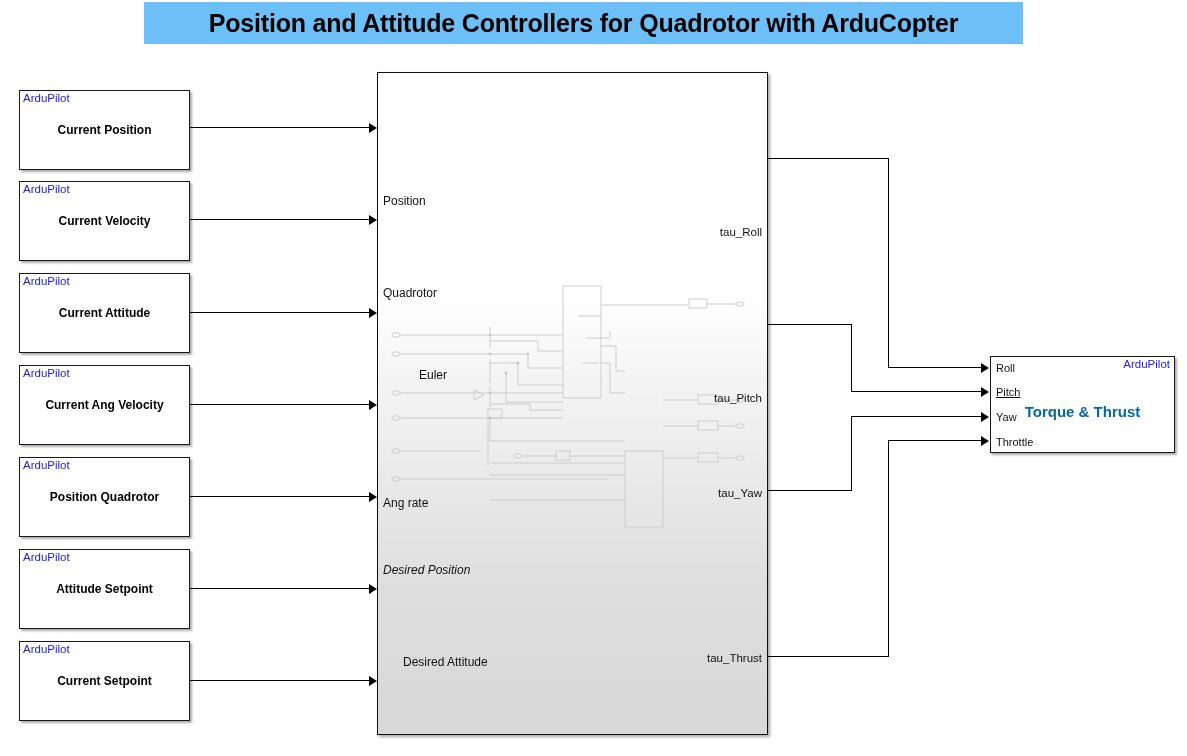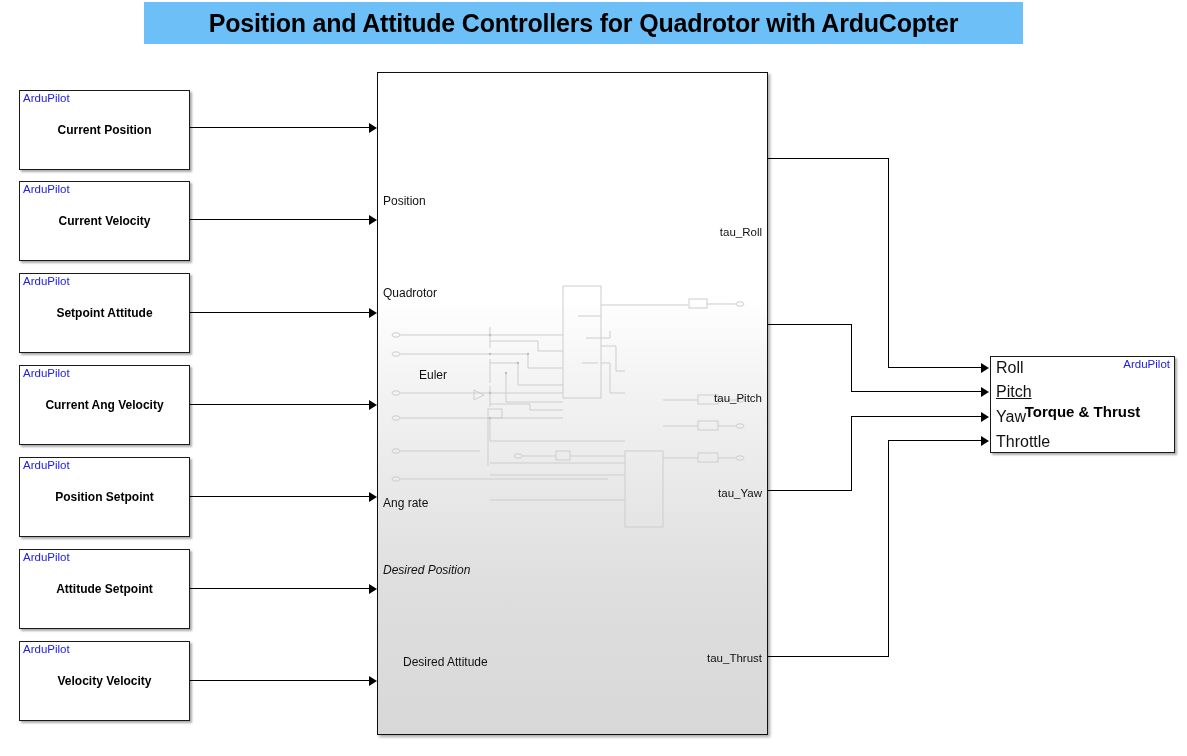--- a/index.html
+++ b/index.html
@@ -80,25 +80,25 @@
 
   
   .torque-block{
     position:absolute;left:990px;top:356px;width:185px;height:97px;
     border:1.5px solid #1a1a1a;background:#fff;
     box-shadow:2px 2px 2px rgba(0,0,0,0.33);
     box-sizing:border-box;
   }
   .torque-title{
     position:absolute;left:0;right:0;top:46px;
-    text-align:center;font-size:15px;font-weight:bold;color:#000000;
+    text-align:center;font-size:15px;font-weight:bold;color:#0369a1;
     white-space:nowrap;
   }
   .tq-port{
-    position:absolute;left:5px;font-size:16px;color:#111;
+    position:absolute;left:5px;font-size:11px;color:#111;
     line-height:12px;white-space:nowrap;
   }
 </style>
 </head>
 <body>
 
 <div id="canvas">
 
   <div class="title-banner">
     <span class="title-text">Position and Attitude Controllers for Quadrotor with ArduCopter</span>
@@ -109,41 +109,41 @@
     <span class="src-label">Current Position</span>
   </div>
 
   <div class="sl-block" style="left:19px;top:181px;width:171px;height:80px;">
     <span class="ardu-tag">ArduPilot</span>
     <span class="src-label">Current Velocity</span>
   </div>
 
   <div class="sl-block" style="left:19px;top:273px;width:171px;height:80px;">
     <span class="ardu-tag">ArduPilot</span>
-    <span class="src-label">Setpoint Attitude</span>
+    <span class="src-label">Current Attitude</span>
   </div>
 
   <div class="sl-block" style="left:19px;top:365px;width:171px;height:80px;">
     <span class="ardu-tag">ArduPilot</span>
     <span class="src-label">Current Ang Velocity</span>
   </div>
 
   <div class="sl-block" style="left:19px;top:457px;width:171px;height:80px;">
     <span class="ardu-tag">ArduPilot</span>
-    <span class="src-label">Position Setpoint</span>
+    <span class="src-label">Position Quadrotor</span>
   </div>
 
   <div class="sl-block" style="left:19px;top:549px;width:171px;height:80px;">
     <span class="ardu-tag">ArduPilot</span>
     <span class="src-label">Attitude Setpoint</span>
   </div>
 
   <div class="sl-block" style="left:19px;top:641px;width:171px;height:80px;">
     <span class="ardu-tag">ArduPilot</span>
-    <span class="src-label">Velocity Velocity</span>
+    <span class="src-label">Current Setpoint</span>
   </div>
 
   <div class="wire h" style="left:190px;top:127px;width:179px;"></div>
   <div class="arrow" style="left:369px;top:123px;"></div>
 
   <div class="wire h" style="left:190px;top:219px;width:179px;"></div>
   <div class="arrow" style="left:369px;top:215px;"></div>
 
   <div class="wire h" style="left:190px;top:312px;width:179px;"></div>
   <div class="arrow" style="left:369px;top:308px;"></div>

